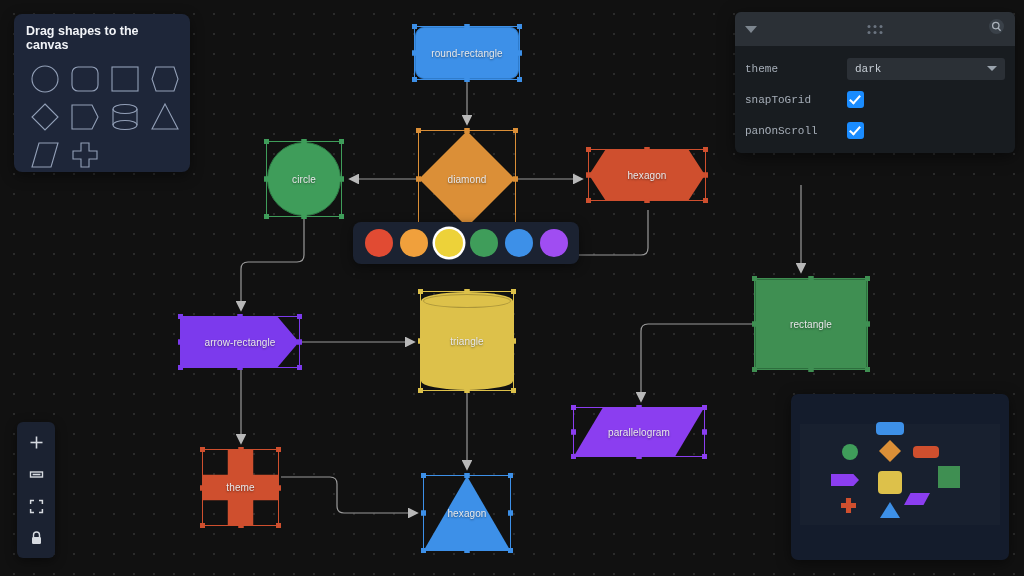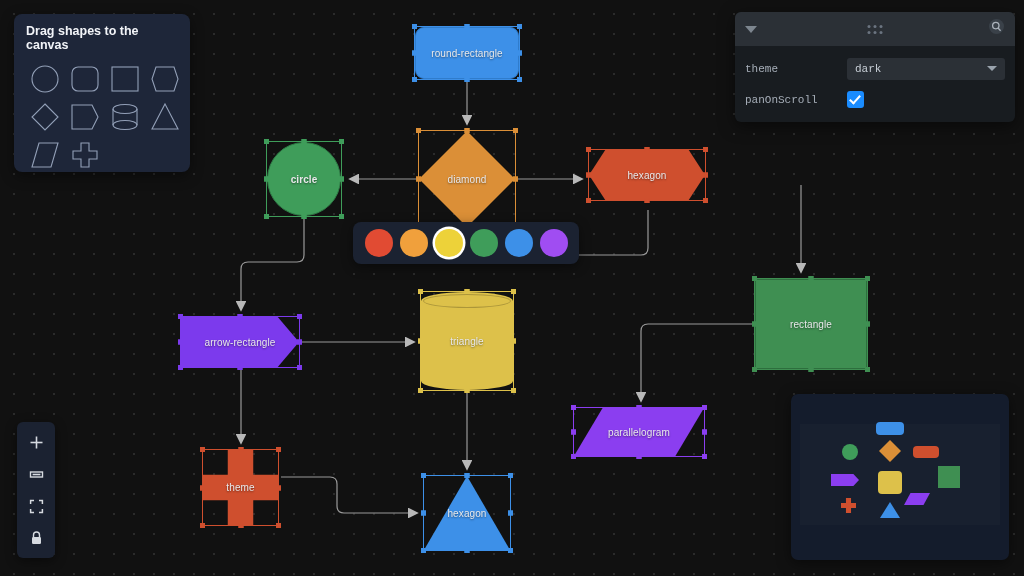--- a/index.html
+++ b/index.html
@@ -180,21 +180,21 @@
           <i class="nw"></i>
           <i class="n"></i>
           <i class="ne"></i>
           <i class="w"></i>
           <i class="e"></i>
           <i class="sw"></i>
           <i class="s"></i>
           <i class="se"></i>
         </div>
       </div>
-      <div class="node" style="left: 267px; top: 142px; width: 74px; height: 74px; z-index: 3; font-weight: bold;">
+      <div class="node" style="left: 267px; top: 142px; width: 74px; height: 74px; z-index: 3;">
         <div class="shape sh-circle" style="background:#3f9d5a;border:1px solid #2e7a45"></div>
         <div class="label">circle</div>
         <div class="sel" style="--c:#3f9d5a">
           <i class="nw"></i>
           <i class="n"></i>
           <i class="ne"></i>
           <i class="w"></i>
           <i class="e"></i>
           <i class="sw"></i>
           <i class="s"></i>
@@ -400,20 +400,24 @@
     </div>
     <div class="lbody">
         <div class="lrow">
           <div class="lkey">theme</div>
           <div class="lselect">
             <span>dark</span>
             <span class="carrot"></span>
           </div>
         </div>
         <div class="lrow">
+          <div class="lkey">snapToGrid</div>
+          <div class="lcheck on"></div>
+        </div>
+        <div class="lrow">
           <div class="lkey">panOnScroll</div>
           <div class="lcheck on"></div>
         </div>
       </div>
   </div>
 
   <div id="colorbar">
       <div class="swatch" style="background: rgb(225, 75, 51);"></div>
       <div class="swatch" style="background: rgb(240, 160, 60);"></div>
       <div class="swatch active" style="background: rgb(237, 210, 57);"></div>

